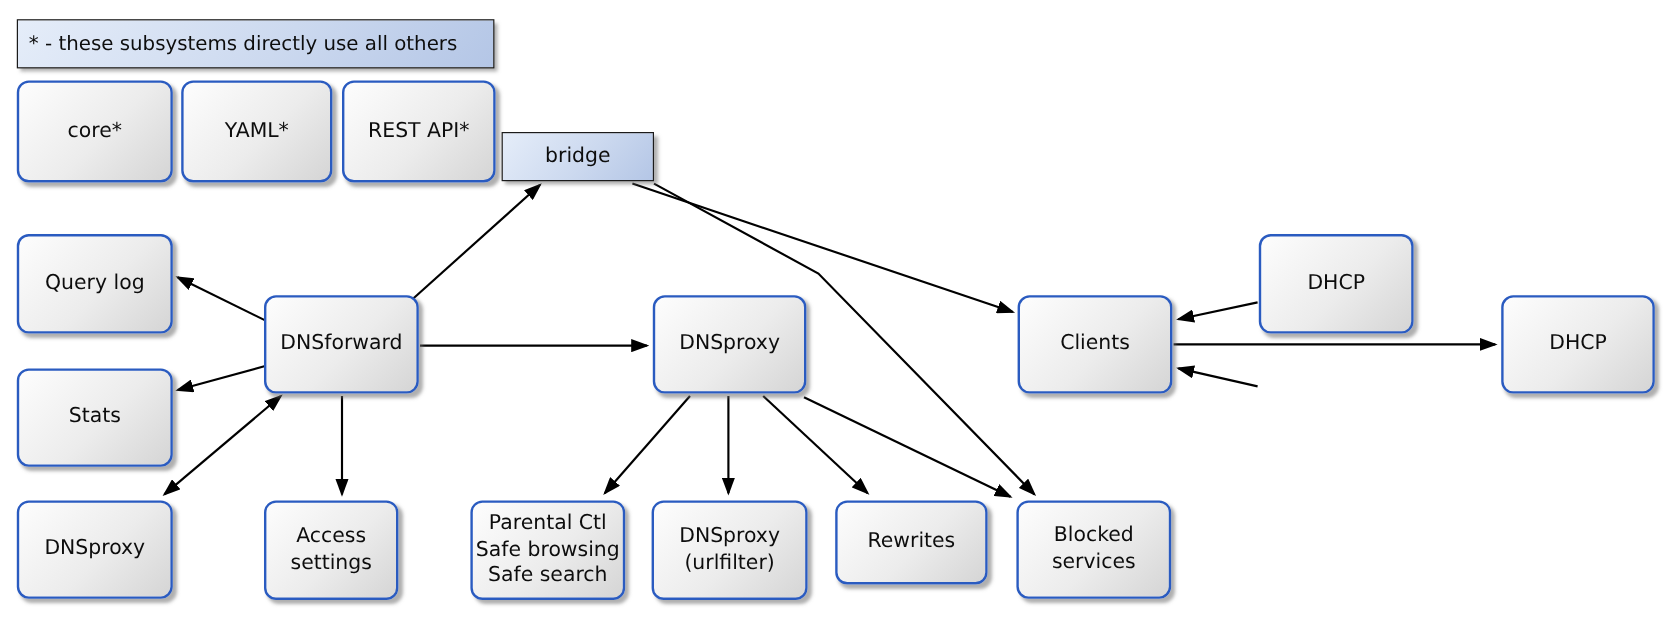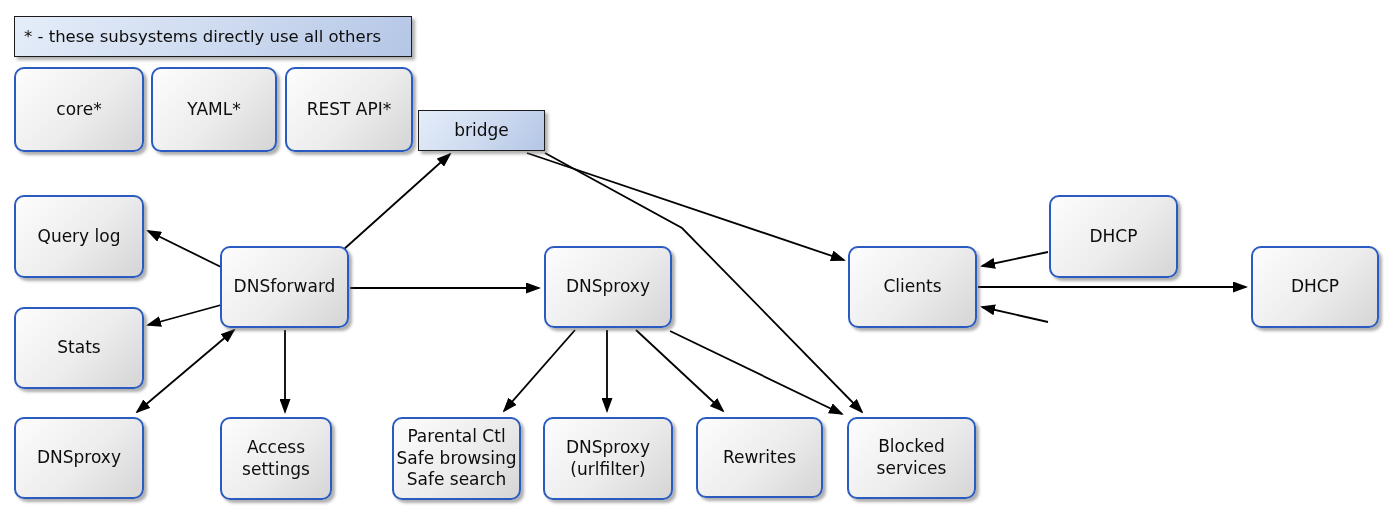--- a/index.html
+++ b/index.html
@@ -98,21 +98,21 @@
     </div>
     <div class="node gray" style="left: 392px; top: 417px; width: 129px; height: 83px;">
       <span class="label">Parental Ctl
 Safe browsing
 Safe search</span>
     </div>
     <div class="node gray" style="left: 543px; top: 417px; width: 130px; height: 83px;">
       <span class="label">DNSproxy
 (urlfilter)</span>
     </div>
-    <div class="node gray" style="left: 696px; top: 417px; width: 127px; height: 81px;">
+    <div class="node gray" style="left: 696px; top: 417px; width: 127px; height: 70px;">
       <span class="label">Rewrites</span>
     </div>
     <div class="node gray" style="left: 847px; top: 417px; width: 129px; height: 82px;">
       <span class="label">Blocked
 services</span>
     </div>
     <div class="node gray" style="left: 848px; top: 246px; width: 129px; height: 82px;">
       <span class="label">Clients</span>
     </div>
     <div class="node gray" style="left: 1049px; top: 195px; width: 129px; height: 83px;">

